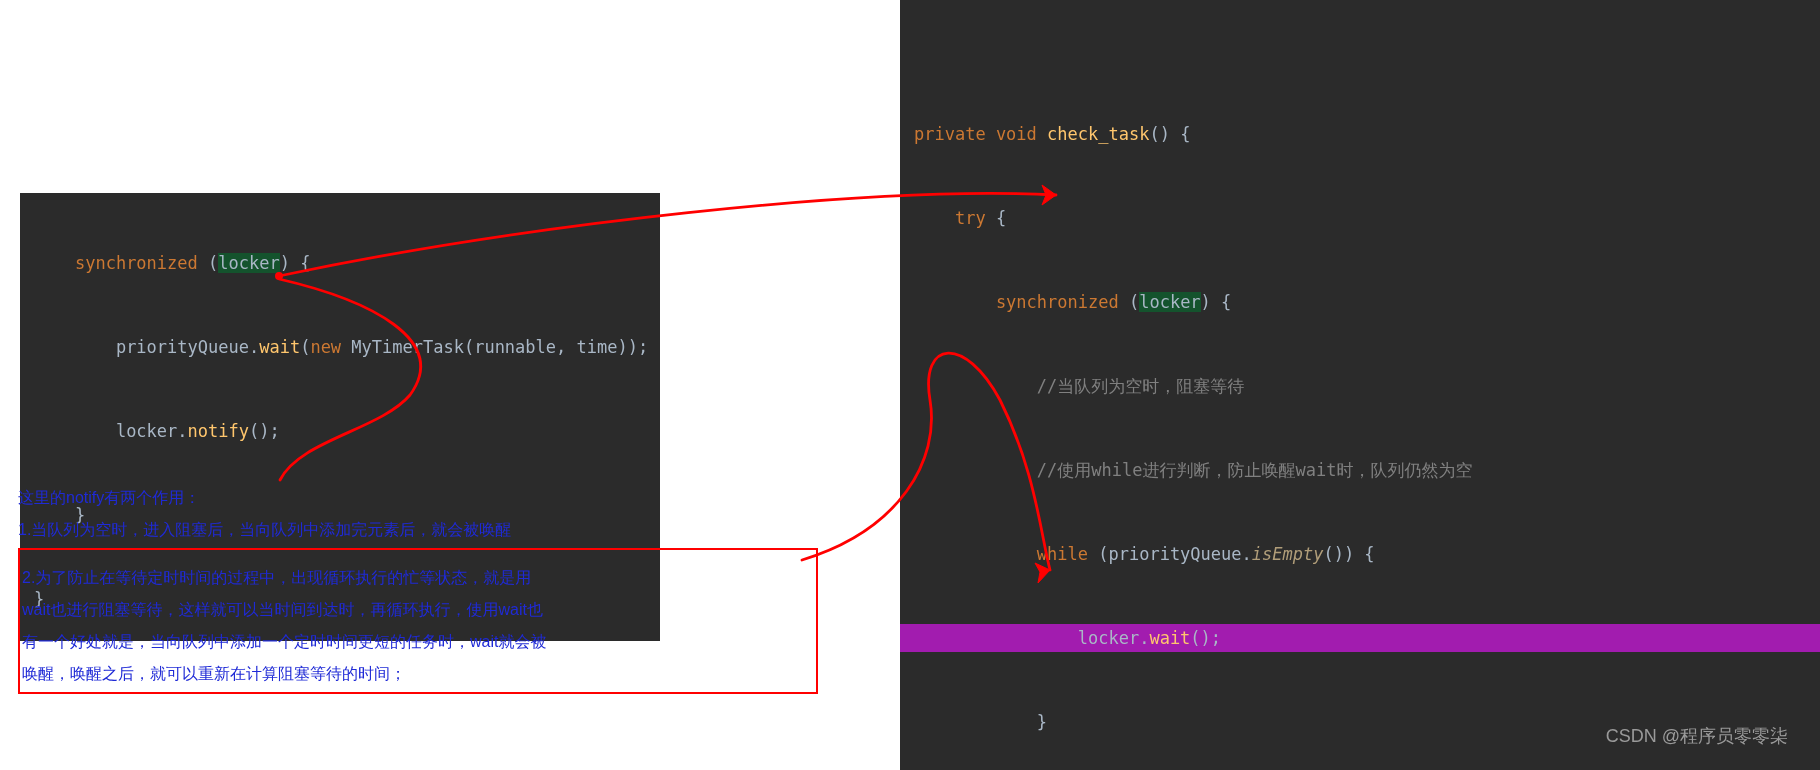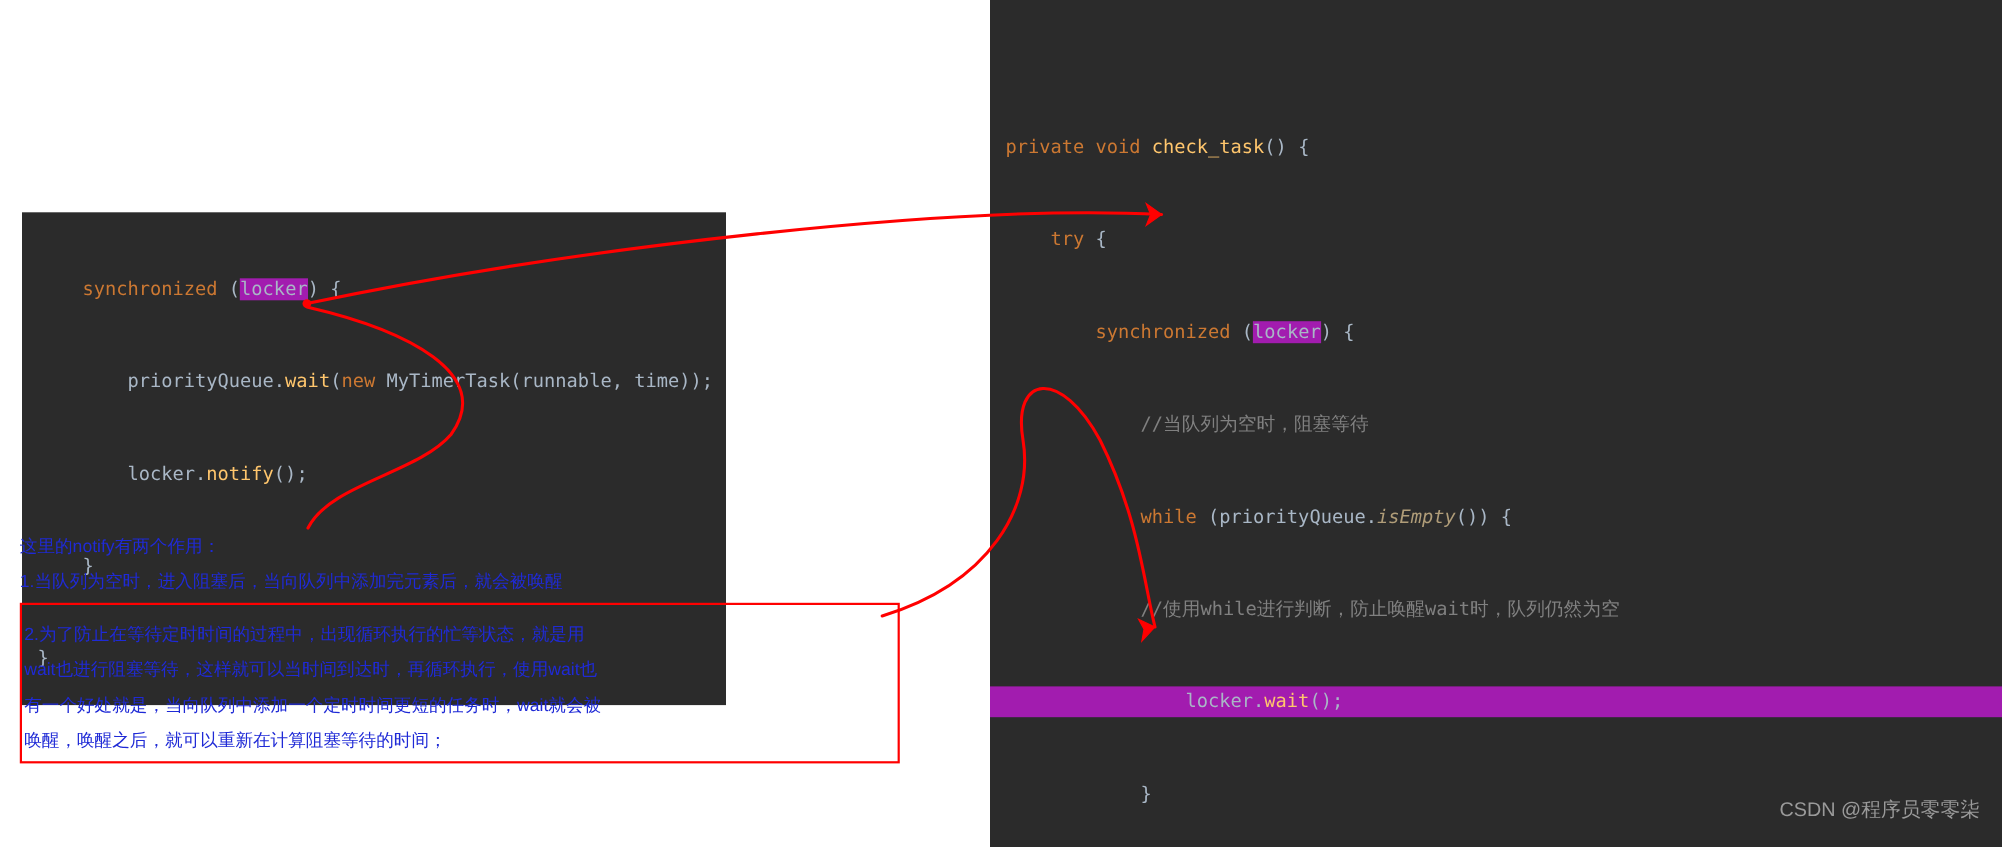--- a/index.html
+++ b/index.html
@@ -3,21 +3,21 @@
 <meta charset="utf-8">
 <style>
   body { margin:0; padding:0; width:1820px; height:770px; background:#ffffff;
          font-family:"Consolas","Menlo","Monaco","DejaVu Sans Mono",monospace;
          font-size:17px; position:relative; overflow:hidden; }
   .code-box { position:absolute; background:#2b2b2b; color:#a9b7c6; line-height:28px;
               white-space:pre; padding:0; }
   .code-line { padding-left:14px; }
   .hl-line { background:#a21caf; }
   .kw-orange { color:#cc7832; }
-  .param-hl { background:#a21caf; }
+  .param-hl { background:#14532d; }
   .call     { color:#ffc66d; }    
   .meth-it  { color:#b09d79; font-style:italic; } 
   .comment  { color:#808080; }
 
   .annotation { position:absolute; color:#1f2ad6; font-family:"Microsoft YaHei","SimSun",sans-serif;
                 font-size:16px; line-height:32px; }
   .red-box  { border:2px solid #ff0000; }
 
   .arrow-svg { position:absolute; left:0; top:0; width:1820px; height:770px; pointer-events:none; }
   .arrow { stroke:#ff0000; stroke-width:2.8; fill:none; stroke-linecap:round; }
@@ -36,22 +36,22 @@
   <div class="code-line"><span>    }</span></div>
   <div class="code-line"><span>}</span></div>
 </div>
 
 <div class="code-box" style="left:900px; top:0px; width:920px;">
   <div style="height:8px"></div>
   <div class="code-line"><span class="kw-orange">private void </span><span class="call">check_task</span><span>() {</span></div>
   <div class="code-line"><span class="kw-orange">    try </span><span>{</span></div>
   <div class="code-line"><span class="kw-orange">        synchronized </span><span>(</span><span class="param-hl">locker</span><span>) {</span></div>
   <div class="code-line"><span class="comment">            //当队列为空时，阻塞等待</span></div>
+  <div class="code-line"><span class="comment">            //使用while进行判断，防止唤醒wait时，队列仍然为空</span></div>
   <div class="code-line"><span class="kw-orange">            while </span><span>(priorityQueue.</span><span class="meth-it">isEmpty</span><span>()) {</span></div>
-  <div class="code-line"><span class="comment">            //使用while进行判断，防止唤醒wait时，队列仍然为空</span></div>
   <div class="code-line hl-line"><span>                locker.</span><span class="call">wait</span><span>();</span></div>
   <div class="code-line"><span>            }</span></div>
   
   
   
   
   
   
   
   
@@ -78,13 +78,13 @@
 
 <svg class="arrow-svg">
   <path class="arrow" d="M 279 276 C 520 225, 870 185, 1056 195"></path>
   <path class="arrowhead" d="M 1056 195 l -14 -10 l 4 10 l -4 10 z"></path>
   <path class="arrow" d="M 279 279 C 370 300, 450 340, 410 395 C 380 430, 300 440, 280 480"></path>
   <path class="arrow" d="M 802 560 C 900 530, 940 460, 930 400 C 920 340, 965 335, 1000 400 C 1035 470, 1040 530, 1050 570"></path>
   <path class="arrowhead" d="M 1050 570 l -15 -7 l 5 9 l -2 11 z"></path>
   <circle cx="279" cy="276" r="4" fill="#ff0000"></circle>
 </svg>
 
-<div class="watermark" style="right:20px; bottom:22px;">CSDN @程序员零零柒</div>
+<div class="watermark" style="right:32px; bottom:22px;">CSDN @程序员零零柒</div>
 
 </body></html>

